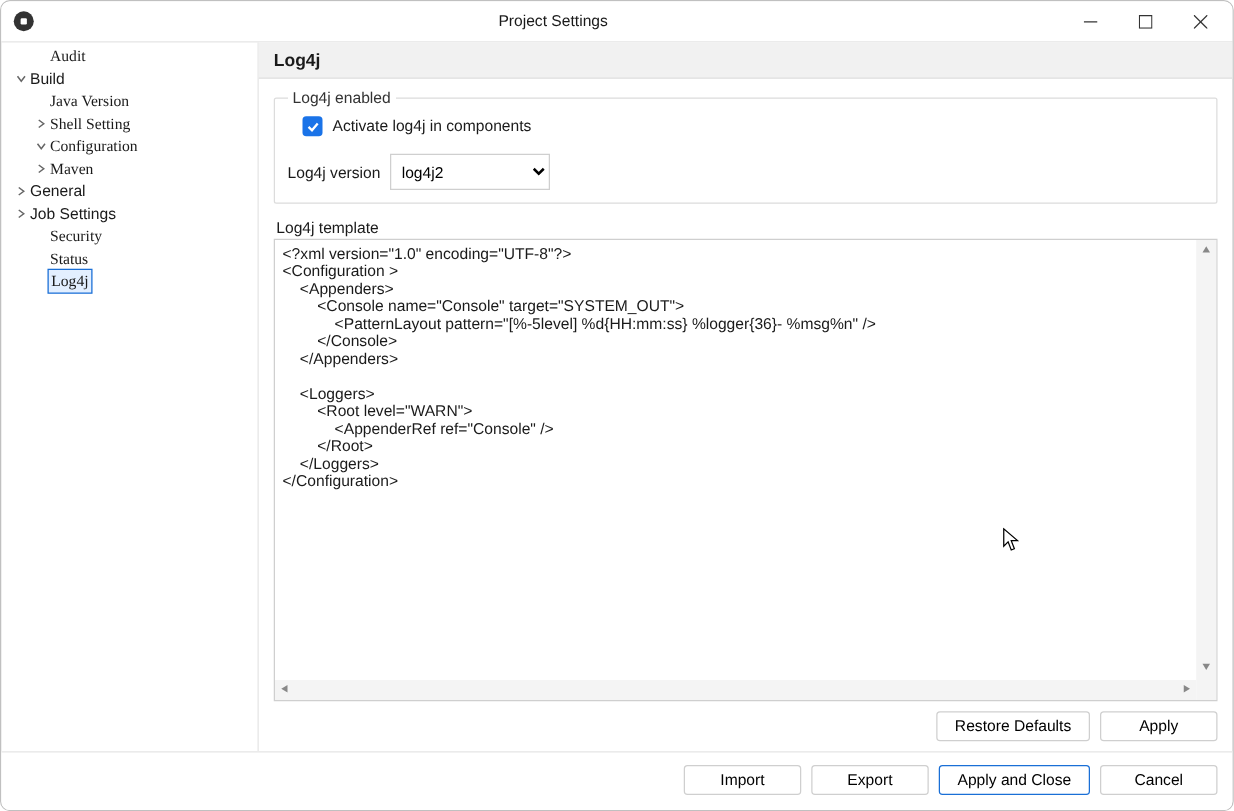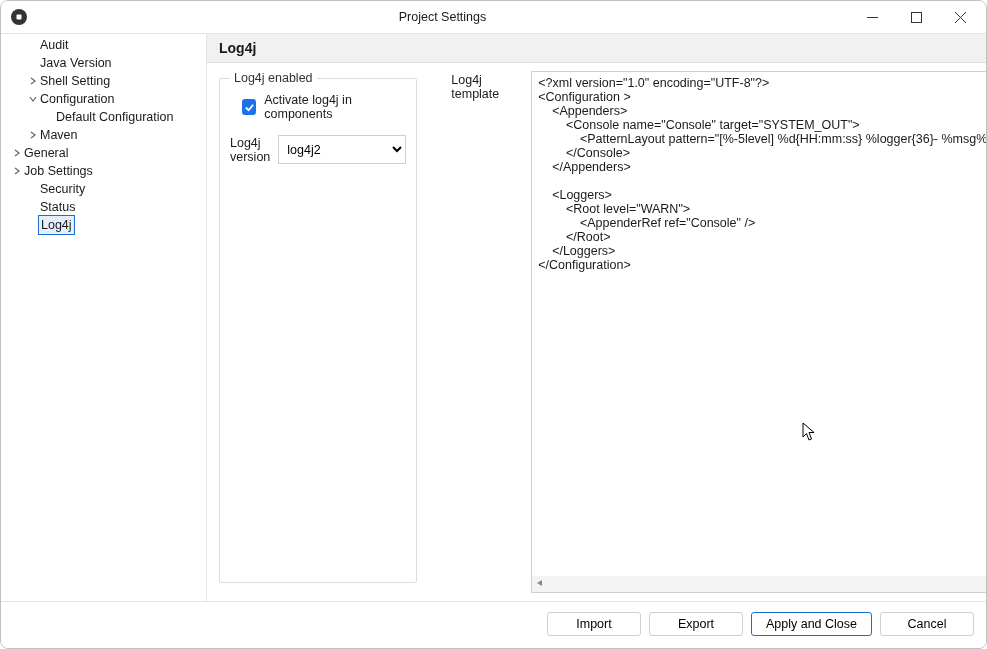--- a/index.html
+++ b/index.html
@@ -75,43 +75,43 @@
     margin-right: 1px;
   }
   .tree-item .chev svg { width: 8px; height: 8px; }
   .tree-item .lbl { padding: 0 2px; }
   .tree-item.selected .lbl {
     border: 1px solid #1a6fd6;
     background: #e3efff;
     padding: 0 2px;
   }
   .ind0 { padding-left: 6px; }
-  .ind1 { padding-left: 22px; }
+  .ind1 { padding-left: 22px; font-family: Liberation Serif, serif; }
   .ind2 { padding-left: 38px; }
 
   
   .content {
     flex: 1 1 auto;
     display: flex;
     flex-direction: column;
     min-width: 0;
   }
   .content-header {
     background: #f1f1f1;
     border-bottom: 1px solid #e0e0e0;
     padding: 6px 12px 6px 12px;
     font-weight: 700;
     font-size: 14px;
   }
   .content-body {
     flex: 1 1 auto;
     padding: 8px 12px 8px 12px;
     display: flex;
+    flex-direction: column;
     min-height: 0;
-    gap: 32px;
   }
 
   
   fieldset.log4j-enabled {
     border: 1px solid #dcdcdc;
     border-radius: 2px;
     padding: 6px 10px 10px 10px;
     margin: 0 0 10px 0;
   }
   fieldset.log4j-enabled legend {
@@ -243,43 +243,47 @@
   </span>
 </div>
 
 <div class="body">
 
   <div class="sidebar" id="sidebar">
       <div class="tree-item ind1">
         <span class="chev"></span>
         <span class="lbl">Audit</span>
       </div>
+      <div class="tree-item ind0">
+        <span class="chev">
+          <svg viewBox="0 0 8 8">
+            <polyline points="1,2 4,6 7,2" fill="none" stroke="#666" stroke-width="1.2"></polyline>
+          </svg>
+        </span>
+        <span class="lbl">Build</span>
+      </div>
       <div class="tree-item ind1">
         <span class="chev"></span>
         <span class="lbl">Java Version</span>
       </div>
       <div class="tree-item ind1">
         <span class="chev">
           <svg viewBox="0 0 8 8">
             <polyline points="2,1 6,4 2,7" fill="none" stroke="#666" stroke-width="1.2"></polyline>
           </svg>
         </span>
         <span class="lbl">Shell Setting</span>
       </div>
       <div class="tree-item ind1">
         <span class="chev">
           <svg viewBox="0 0 8 8">
             <polyline points="1,2 4,6 7,2" fill="none" stroke="#666" stroke-width="1.2"></polyline>
           </svg>
         </span>
         <span class="lbl">Configuration</span>
-      </div>
-      <div class="tree-item ind2">
-        <span class="chev"></span>
-        <span class="lbl">Default Configuration</span>
       </div>
       <div class="tree-item ind1">
         <span class="chev">
           <svg viewBox="0 0 8 8">
             <polyline points="2,1 6,4 2,7" fill="none" stroke="#666" stroke-width="1.2"></polyline>
           </svg>
         </span>
         <span class="lbl">Maven</span>
       </div>
       <div class="tree-item ind0">
@@ -366,20 +370,24 @@
           <span class="scroll-arrow"><svg viewBox="0 0 8 8">
                 <polygon points="6,1 6,7 1,4"></polygon>
               </svg></span>
           <span class="scroll-arrow"><svg viewBox="0 0 8 8">
                 <polygon points="2,1 7,4 2,7"></polygon>
               </svg></span>
         </div>
         <div class="scroll-corner"></div>
       </div>
 
+      <div class="content-footer">
+        <button class="btn">Restore Defaults</button>
+        <button class="btn">Apply</button>
+      </div>
 
     </div>
   </div>
 </div>
 
 <div class="bottombar">
   <button class="btn">Import</button>
   <button class="btn">Export</button>
   <button class="btn primary">Apply and Close</button>
   <button class="btn">Cancel</button>

